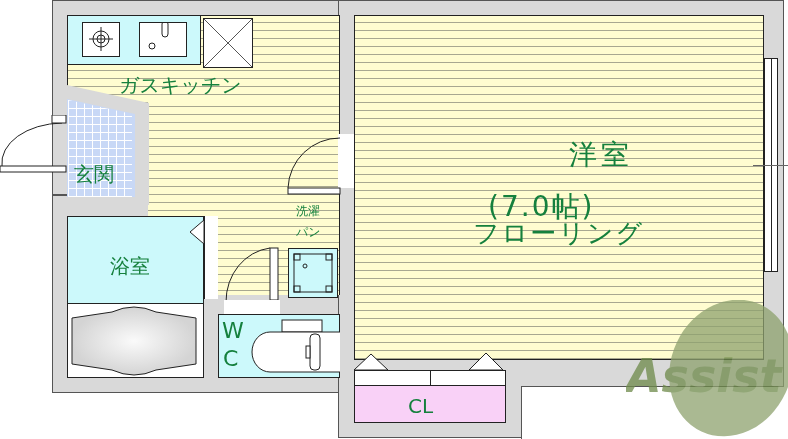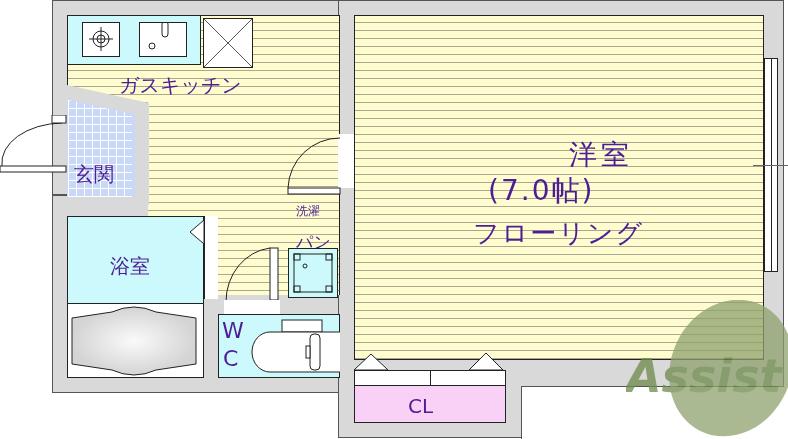--- a/index.html
+++ b/index.html
@@ -4,21 +4,21 @@
 <style>
   html,body{margin:0;padding:0;background:#ffffff;}
   body{width:788px;height:439px;position:relative;overflow:hidden;font-family:"DejaVu Sans",sans-serif;color:#222;}
   .abs{position:absolute;box-sizing:border-box;}
   .wall{background:#d9d9d9;border:1px solid #555;}
   .floor{background:#fffdd0;background-image:repeating-linear-gradient(to bottom,#fffdd0 0px,#fffdd0 6.5px,#a8a890 6.5px,#a8a890 7.5px,#fffdd0 7.5px,#fffdd0 8px);}
   .cyan{background:#ccf9fb;}
   .tile{background-color:#c8d8f6;background-image:linear-gradient(#fff 1px,transparent 1px),linear-gradient(90deg,#fff 1px,transparent 1px);background-size:8px 8px;}
   .pink{background:#f9d1f7;}
   .white{background:#fff;}
-  .label{position:absolute;white-space:nowrap;color:#4c1d95;}
+  .label{position:absolute;white-space:nowrap;color:#15803d;}
   .blk{border:1px solid #222;}
 </style>
 </head>
 <body>
 
 <div class="abs wall" style="left:52px;top:0;width:300px;height:195px;"></div>
 <div class="abs wall" style="left:52px;top:195px;width:300px;height:198px;"></div>
 <div class="abs wall" style="left:338px;top:0;width:446px;height:437px;border-bottom:none;"></div>
 <div class="abs white" style="left:521px;top:387px;width:267px;height:52px;"></div>
 <div class="abs" style="left:521px;top:386px;width:263px;height:1px;background:#555;"></div>
@@ -75,21 +75,21 @@
       </defs>
     <path d="M4,14 L44,8 Q66,-2 88,8 L128,14 L128,60 L88,66 Q66,76 44,66 L4,60 Z" fill="url(#g1)" stroke="#222"></path>
   </svg>
 </div>
 <svg class="abs" style="left:186px;top:218px;" width="20" height="30">
     <polygon points="18,2 4,14 18,26" fill="#fff" stroke="#222"></polygon>
   </svg>
 <div class="abs white" style="left:204px;top:216px;width:14px;height:83px;border-left:1px solid #222;"></div>
 
 <div class="label" style="left:296px;top:203px;font-size:12px;">洗濯</div>
-<div class="label" style="left:296px;top:231px;font-size:17px;">パン</div>
+<div class="label" style="left:296px;top:224px;font-size:12px;">パン</div>
 <div class="abs cyan blk" style="left:288px;top:248px;width:50px;height:50px;">
   <svg width="48" height="48">
       <rect x="5" y="5" width="38" height="38" fill="none" stroke="#222"></rect>
       <rect x="5" y="5" width="6" height="6" fill="none" stroke="#222"></rect>
       <rect x="37" y="5" width="6" height="6" fill="none" stroke="#222"></rect>
       <rect x="5" y="37" width="6" height="6" fill="none" stroke="#222"></rect>
       <rect x="37" y="37" width="6" height="6" fill="none" stroke="#222"></rect>
       <circle cx="16" cy="17" r="2" fill="none" stroke="#222"></circle>
     </svg>
 </div>
@@ -109,21 +109,21 @@
   <rect x="56" y="28" width="4" height="12" fill="#fff" stroke="#222"></rect>
 </svg>
 
 <div class="abs floor blk" style="left:354px;top:15px;width:410px;height:345px;"></div>
 <svg class="abs" style="left:286px;top:130px;" width="70" height="66">
   <rect x="52" y="4" width="16" height="54" fill="#fff"></rect>
   <rect x="2" y="58" width="52" height="6" fill="#fff" stroke="#222"></rect>
   <path d="M2,58 A52,52 0 0 1 54,8" fill="none" stroke="#222"></path>
 </svg>
 <div class="label" style="left:525px;top:136px;font-size:28px;letter-spacing:4px;margin-left:44px;">洋室</div>
-<div class="label" style="left:488px;top:172px;font-size:28px;letter-spacing:2px;">(7.0帖)</div>
+<div class="label" style="left:488px;top:188px;font-size:28px;letter-spacing:2px;">(7.0帖)</div>
 <div class="label" style="left:473px;top:216px;font-size:26px;letter-spacing:2px;">フローリング</div>
 
 <div class="abs white" style="left:764px;top:58px;width:14px;height:214px;border:1px solid #222;">
   <div style="position:absolute;left:6px;top:0;width:1px;height:100%;background:#222;"></div>
 </div>
 <div class="abs" style="left:753px;top:165px;width:35px;height:1px;background:#666;"></div>
 
 <div class="abs white blk" style="left:354px;top:370px;width:152px;height:16px;">
   <div style="position:absolute;left:75px;top:0;width:1px;height:100%;background:#222;"></div>
 </div>

